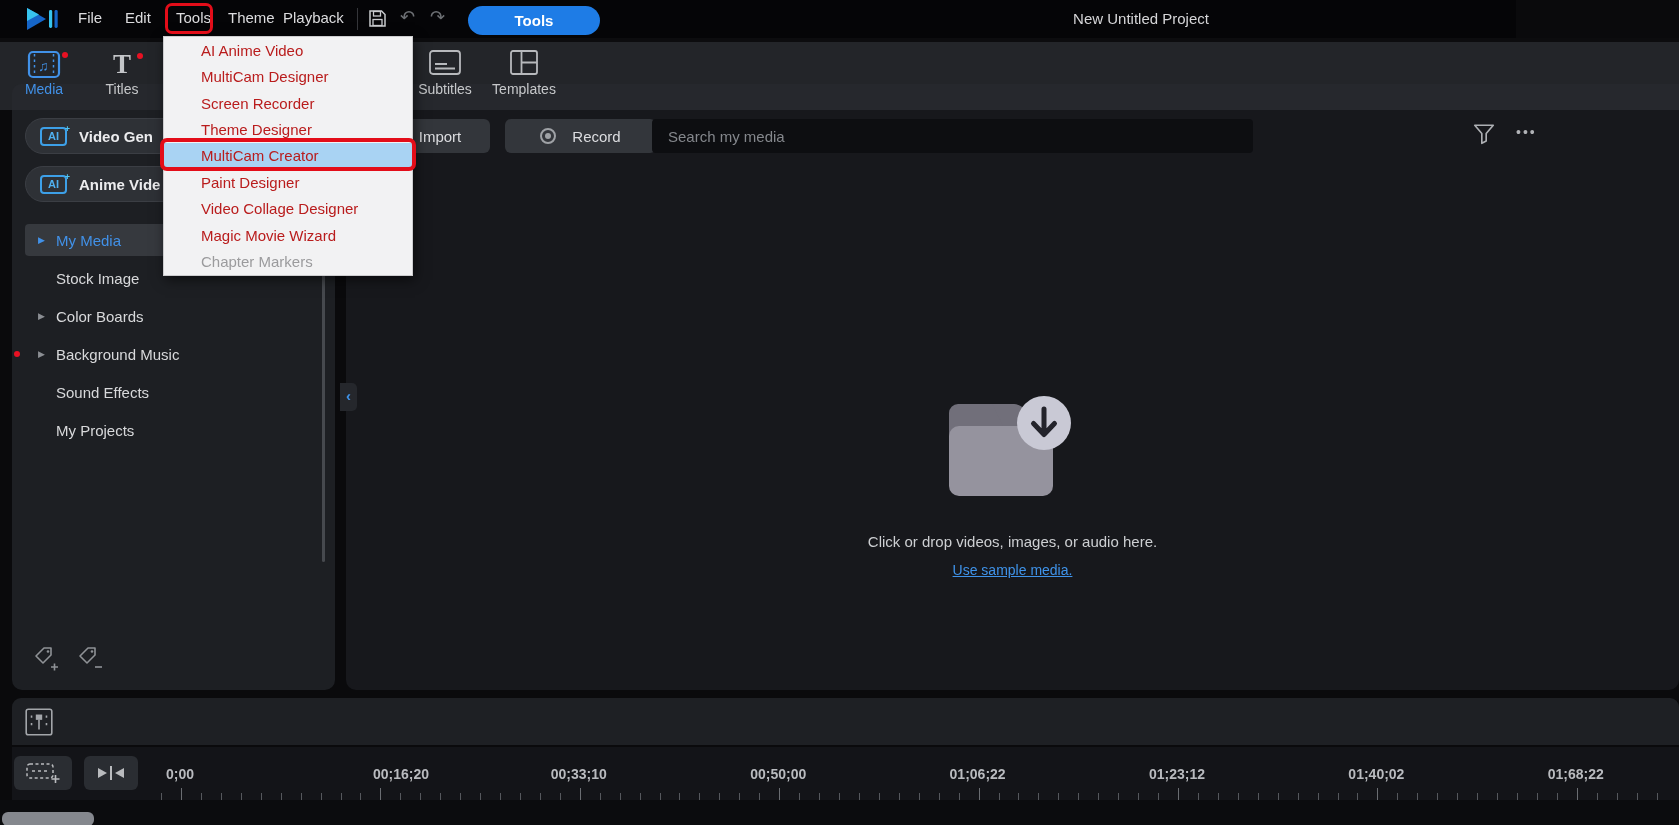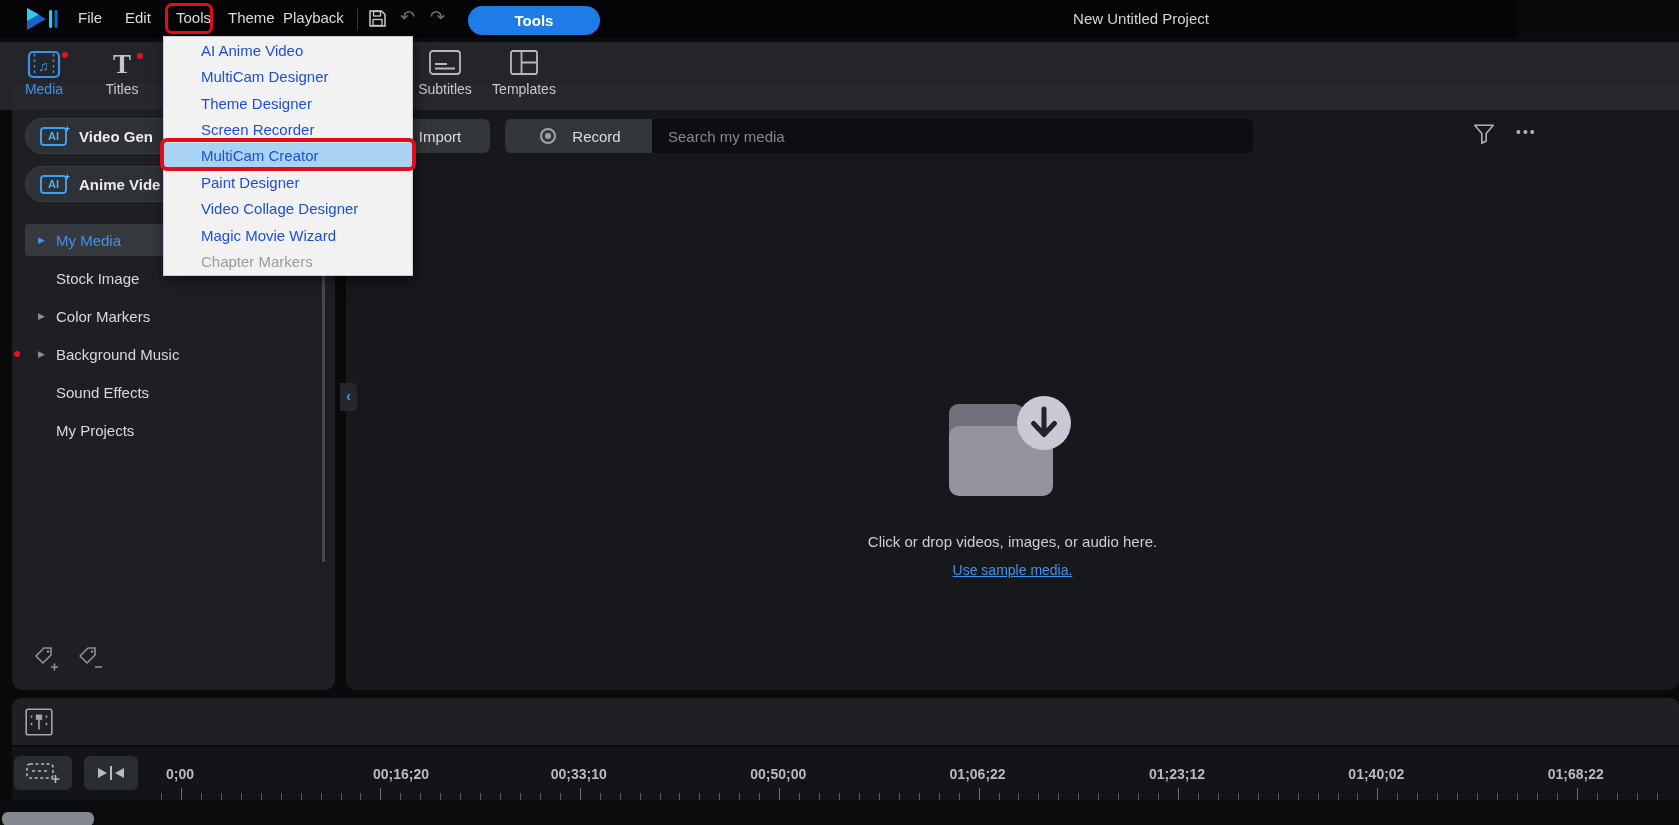--- a/index.html
+++ b/index.html
@@ -124,21 +124,21 @@
   .tick { position:absolute; width:1px; height:7px; top:793px; background:#55585d; }
   .tick-major { height:12px; top:788px; background:#6a6d72; }
   .tl-tracks { position:absolute; left:0; top:800px; width:1679px; height:25px; background:#0b0c0e; }
   .tl-hscroll { position:absolute; left:2px; top:812px; width:92px; height:14px; background:#85888e;
     border-radius:6px; cursor:pointer; }
 
   
   .tools-menu { position:absolute; left:163px; top:36px; width:250px; height:240px; background:#f2f2f3;
     border:1px solid #cdcdcf; box-shadow:2px 4px 12px rgba(0,0,0,.55); z-index:20;
     display:flex; flex-direction:column; }
-  .tm-item { flex:1; display:flex; align-items:center; padding-left:37px; font-size:15px; color:#1d4ed8;
+  .tm-item { flex:1; display:flex; align-items:center; padding-left:37px; font-size:15px; color:#b91c1c;
     cursor:pointer; white-space:nowrap; }
   .tm-item.highlighted { background:#a9d3f3; }
   .tm-item.disabled { color:#9b9b9d; cursor:default; }
 </style>
 </head>
 <body>
 
 <div class="stage">
 
   <header class="topbar">
@@ -235,21 +235,21 @@
   <div class="side-row sr-0 selected">
     <span class="side-arrow">▶</span>
     <span class="side-label">My Media</span>
   </div>
   <div class="side-row sr-1">
     <span class="side-arrow empty"></span>
     <span class="side-label">Stock Image</span>
   </div>
   <div class="side-row sr-2">
     <span class="side-arrow">▶</span>
-    <span class="side-label">Color Markers</span>
+    <span class="side-label">Color Boards</span>
   </div>
   <div class="side-row sr-3">
     <span class="side-dot"></span>
     <span class="side-arrow">▶</span>
     <span class="side-label">Background Music</span>
   </div>
   <div class="side-row sr-4">
     <span class="side-arrow empty"></span>
     <span class="side-label">Sound Effects</span>
   </div>
@@ -399,22 +399,22 @@
       <div class="tick" style="left: 1616.6px;"></div>
       <div class="tick" style="left: 1636.6px;"></div>
       <div class="tick" style="left: 1656.5px;"></div>
     </div>
   <div class="tl-tracks"></div>
   <div class="tl-hscroll"></div>
 
   <div class="tools-menu">
     <div class="tm-item">AI Anime Video</div>
     <div class="tm-item">MultiCam Designer</div>
+    <div class="tm-item">Screen Recorder</div>
     <div class="tm-item">Theme Designer</div>
-    <div class="tm-item">Screen Recorder</div>
     <div class="tm-item highlighted">MultiCam Creator</div>
     <div class="tm-item">Paint Designer</div>
     <div class="tm-item">Video Collage Designer</div>
     <div class="tm-item">Magic Movie Wizard</div>
     <div class="tm-item disabled">Chapter Markers</div>
   </div>
   <div class="anno anno-slideshow"></div>
 
 </div>
 

